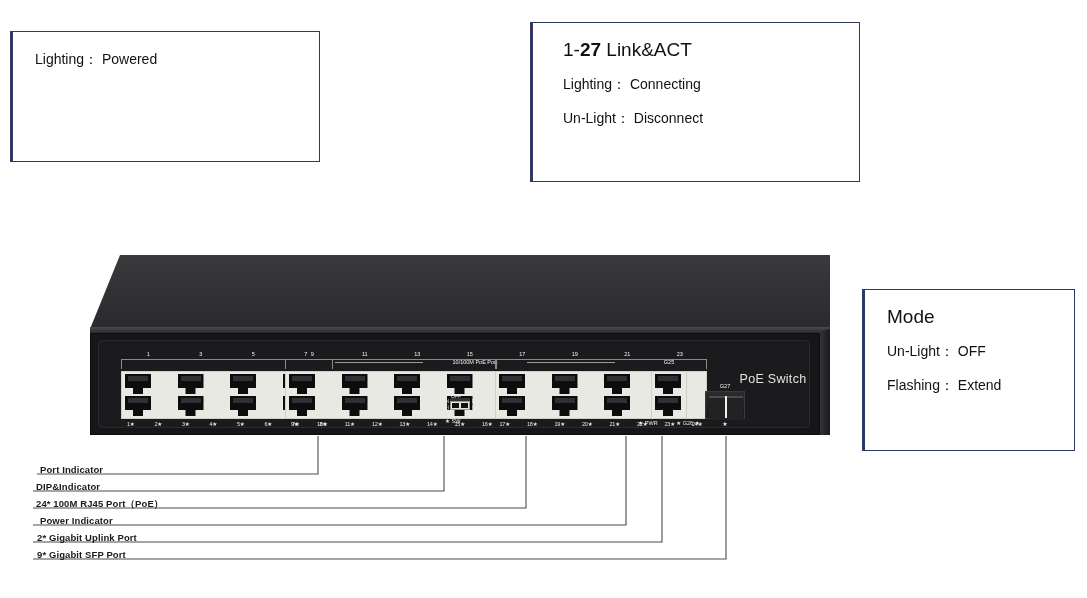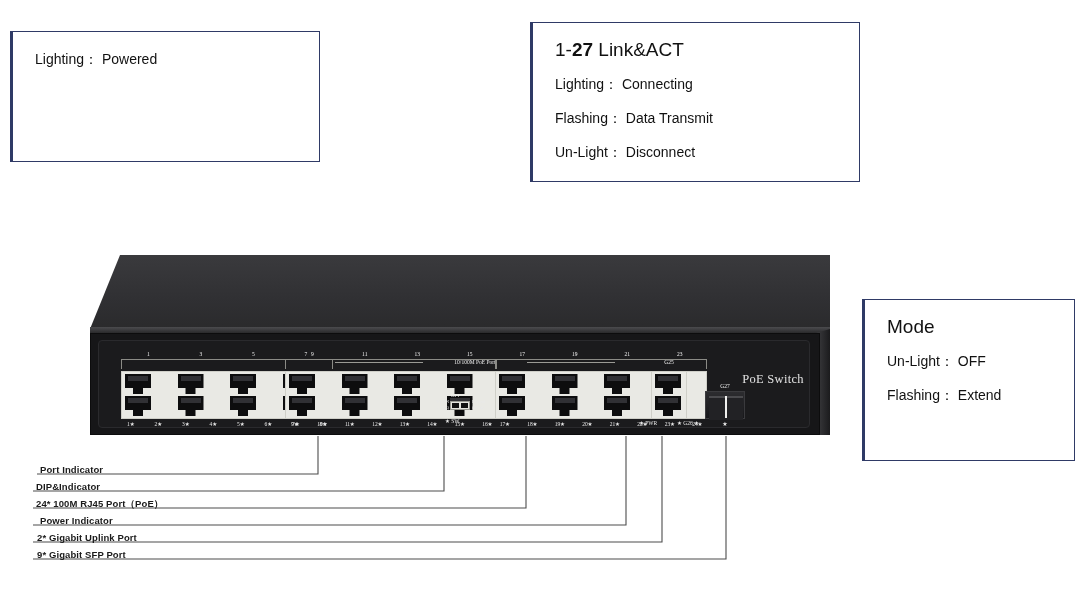--- a/index.html
+++ b/index.html
@@ -29,22 +29,22 @@
     line-height: 34px;
     white-space: nowrap;
     color: #111111;
     font-weight: 400;
   }
   .callout .line.first { font-size: 19px; }
   .callout .pad { padding: 10px 0 8px 22px; }
   .bold { font-weight: 700; }
 
   #callout-pwr   { left: 10px;  top: 31px;  width: 310px; height: 131px; }
-  #callout-link  { left: 530px; top: 22px;  width: 330px; height: 160px; }
-  #callout-mode  { left: 862px; top: 299px; width: 213px; height: 162px; }
+  #callout-link  { left: 530px; top: 22px;  width: 330px; height: 160px; padding-left: 8px; }
+  #callout-mode  { left: 862px; top: 289px; width: 213px; height: 162px; }
 
   
   #device {
     position: absolute;
     left: 90px;
     top: 255px;
     width: 740px;
     height: 180px;
   }
   .dev-top-sheen {
@@ -76,21 +76,20 @@
     clip-path: polygon(0 4px, 14px 0, 14px 106px, 0 106px);
   }
   .panel {
     position: absolute;
     left: 7px; top: 6px;
     width: 712px; height: 88px;
     background: #1b1b1d;
     border: 1px solid #2a2a2d;
     box-sizing: border-box;
     border-radius: 4px;
-    font-family: Liberation Serif, serif;
   }
 
   
   .pgroup {
     position: absolute;
     top: 30px;
     height: 48px;
     background: #e9e9e4;
     border: 1px solid #cfcfc8;
     box-sizing: border-box;
@@ -284,21 +283,20 @@
 <div class="callout" id="callout-pwr">
   <div class="pad">
     <div class="line">Lighting： Powered</div>
   </div>
 </div>
 
 <div class="callout" id="callout-link">
   <div class="pad">
     <div class="line first"><span>1-</span><span class="bold">27</span><span> Link&amp;ACT</span></div>
     <div class="line">Lighting： Connecting</div>
-    <div class="line">Flashing： Data Transmit</div>
     <div class="line">Un-Light： Disconnect</div>
   </div>
 </div>
 
 <div class="callout" id="callout-mode">
   <div class="pad">
     <div class="line first">Mode</div>
     <div class="line">Un-Light： OFF</div>
     <div class="line">Flashing： Extend</div>
   </div>

